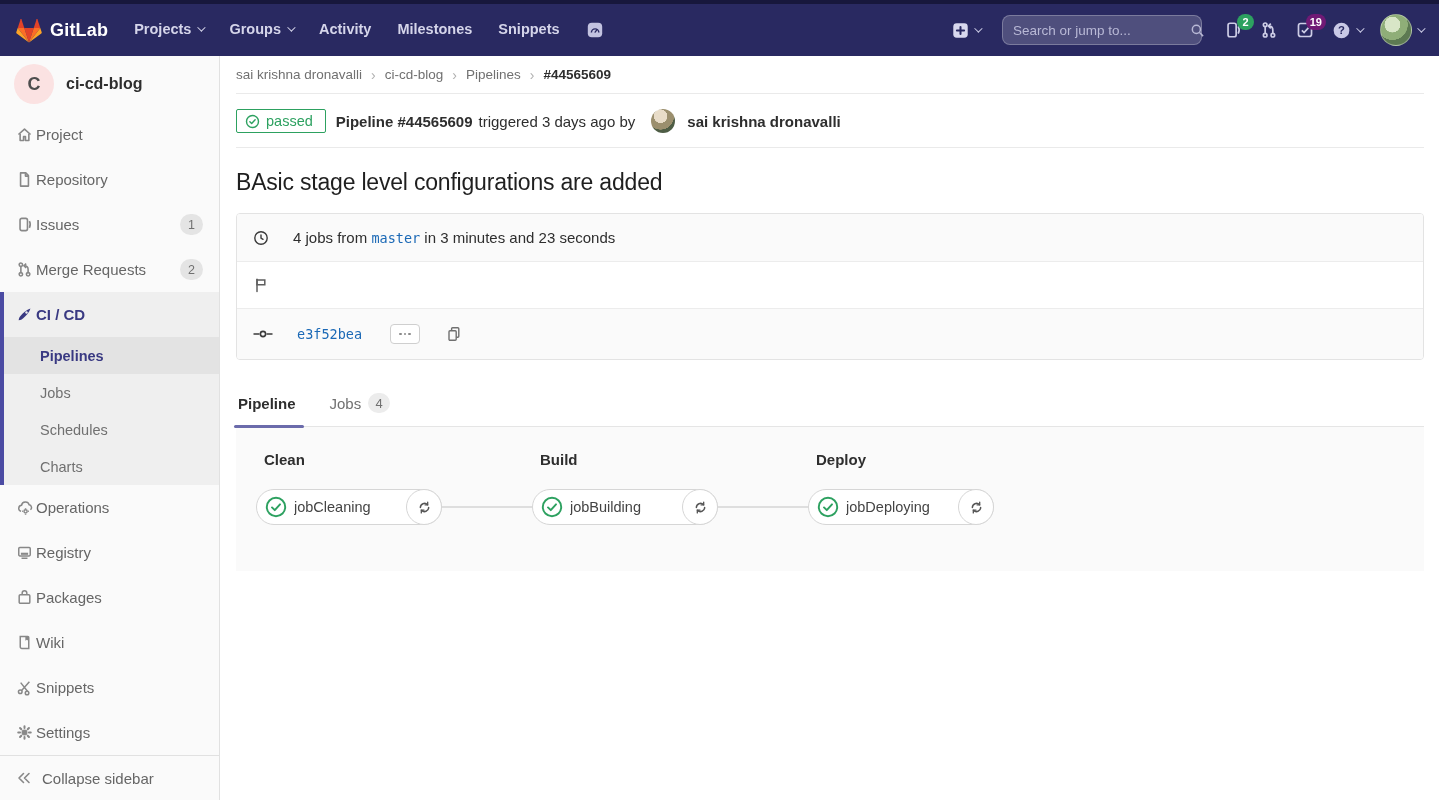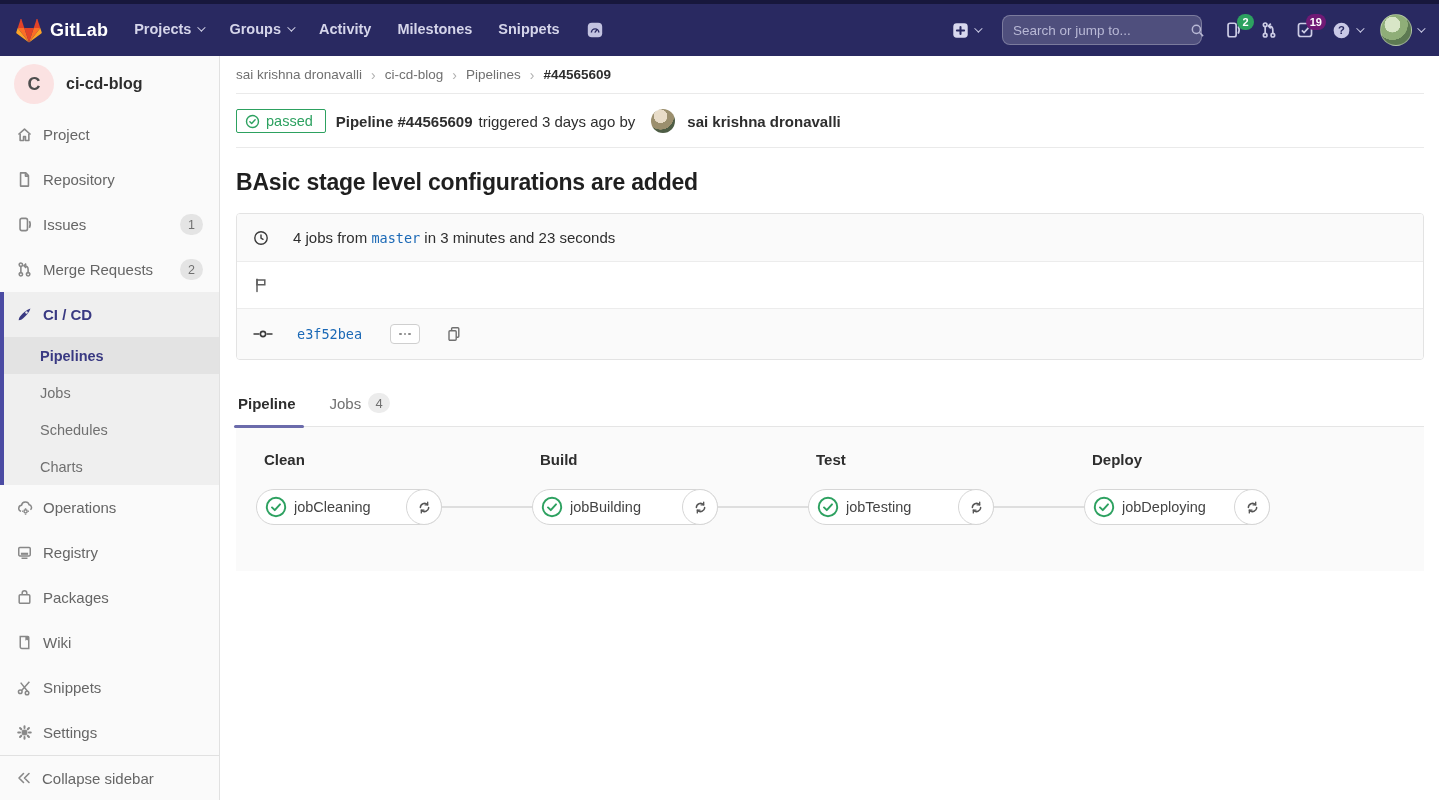--- a/index.html
+++ b/index.html
@@ -56,21 +56,21 @@
   }
   .project-context { display:flex; align-items:center; gap:12px; padding:8px 14px; height:56px; cursor:pointer; }
   .project-avatar {
     width:40px; height:40px; border-radius:50%; background:#fbe2e2;
     color:#4d4d4d; font-weight:700; font-size:18px;
     display:flex; align-items:center; justify-content:center;
   }
   .project-name { font-weight:700; font-size:16px; color:#2e2e2e; }
   .side-menu { flex:1; display:flex; flex-direction:column; }
   .side-item {
-    height:45px; display:flex; align-items:center; gap:10px;
+    height:45px; display:flex; align-items:center; gap:3px;
     padding:0 16px; color:#666; font-size:15px; cursor:pointer; position:relative;
     text-decoration:none;
   }
   .side-item .s-icon { width:17px; height:17px; color:#888; flex:0 0 17px; }
   .side-badge {
     margin-left:auto; background:#e4e4e4; color:#707070; font-size:12.5px;
     min-width:23px; height:21px; border-radius:11px;
     display:flex; align-items:center; justify-content:center; padding:0 7px;
   }
   .active-section { background:#efefef; border-left:4px solid #4b4ba3; }
@@ -110,21 +110,21 @@
     padding:3px 12px 3px 8px; font-size:14.5px; cursor:pointer; background:#fff;
     text-decoration:none;
   }
   .bold { font-weight:700; }
   .mini-avatar {
     width:24px; height:24px; border-radius:50%;
     background: radial-gradient(circle at 40% 30%, #e8dcc8 0 30%, #9b8f6e 31% 60%, #4e5d45 61% 100%);
     display:inline-block; margin:0 2px 0 6px;
   }
 
-  .commit-title { font-size:23px; font-weight:700; color:#1f1f1f; margin:21px 0 17px; letter-spacing:-.2px; }
+  .commit-title { font-size:23px; font-weight:400; color:#1f1f1f; margin:21px 0 17px; letter-spacing:-.2px; }
 
   .info-box { border:1px solid #e3e3e3; border-radius:4px; overflow:hidden; }
   .info-row { display:flex; align-items:center; gap:10px; padding:15px 16px; font-size:15px; }
   .info-row.gray { background:#fafafa;gap:24px; }
   .info-row + .info-row { border-top:1px solid #ececec; }
   .mono { font-family:"DejaVu Sans Mono", monospace; font-size:13.5px; }
   .ref-link, .sha-link { color:#1b69b6; text-decoration:none; cursor:pointer; }
   .ellipsis-btn {
     border:1px solid #cfcfcf; border-radius:4px; background:#fff;
     height:20px; width:30px; display:inline-flex; align-items:center; justify-content:center;
@@ -563,40 +563,20 @@
               <svg width="15" height="15" viewBox="0 0 16 16" fill="none" stroke="currentColor" stroke-width="1.6" stroke-linecap="round">
                   <path d="M3.6 8a4.4 4.4 0 0 1 7.6-3"></path>
                   <path d="M12.4 8a4.4 4.4 0 0 1-7.6 3"></path>
                   <path d="M11.4 2.2v2.9H8.5" stroke-width="1.4"></path>
                   <path d="M4.6 13.8v-2.9h2.9" stroke-width="1.4"></path>
                 </svg>
             </span>
           </a>
         </div>
 
-        <div class="stage">
-          <div class="stage-name">Test</div>
-          <a class="job-pill">
-            <span class="ci-check">
-              <svg width="22" height="22" viewBox="0 0 16 16" fill="none" stroke="currentColor" stroke-width="1.4">
-                  <circle cx="8" cy="8" r="6.7"></circle>
-                  <path d="M5.1 8.3l2 2 3.8-4.2" stroke-linecap="round" stroke-linejoin="round"></path>
-                </svg>
-            </span>
-            <span class="job-name">jobTesting</span>
-            <span class="retry-btn">
-              <svg width="15" height="15" viewBox="0 0 16 16" fill="none" stroke="currentColor" stroke-width="1.6" stroke-linecap="round">
-                  <path d="M3.6 8a4.4 4.4 0 0 1 7.6-3"></path>
-                  <path d="M12.4 8a4.4 4.4 0 0 1-7.6 3"></path>
-                  <path d="M11.4 2.2v2.9H8.5" stroke-width="1.4"></path>
-                  <path d="M4.6 13.8v-2.9h2.9" stroke-width="1.4"></path>
-                </svg>
-            </span>
-          </a>
-        </div>
 
         <div class="stage">
           <div class="stage-name">Deploy</div>
           <a class="job-pill">
             <span class="ci-check">
               <svg width="22" height="22" viewBox="0 0 16 16" fill="none" stroke="currentColor" stroke-width="1.4">
                   <circle cx="8" cy="8" r="6.7"></circle>
                   <path d="M5.1 8.3l2 2 3.8-4.2" stroke-linecap="round" stroke-linejoin="round"></path>
                 </svg>
             </span>

